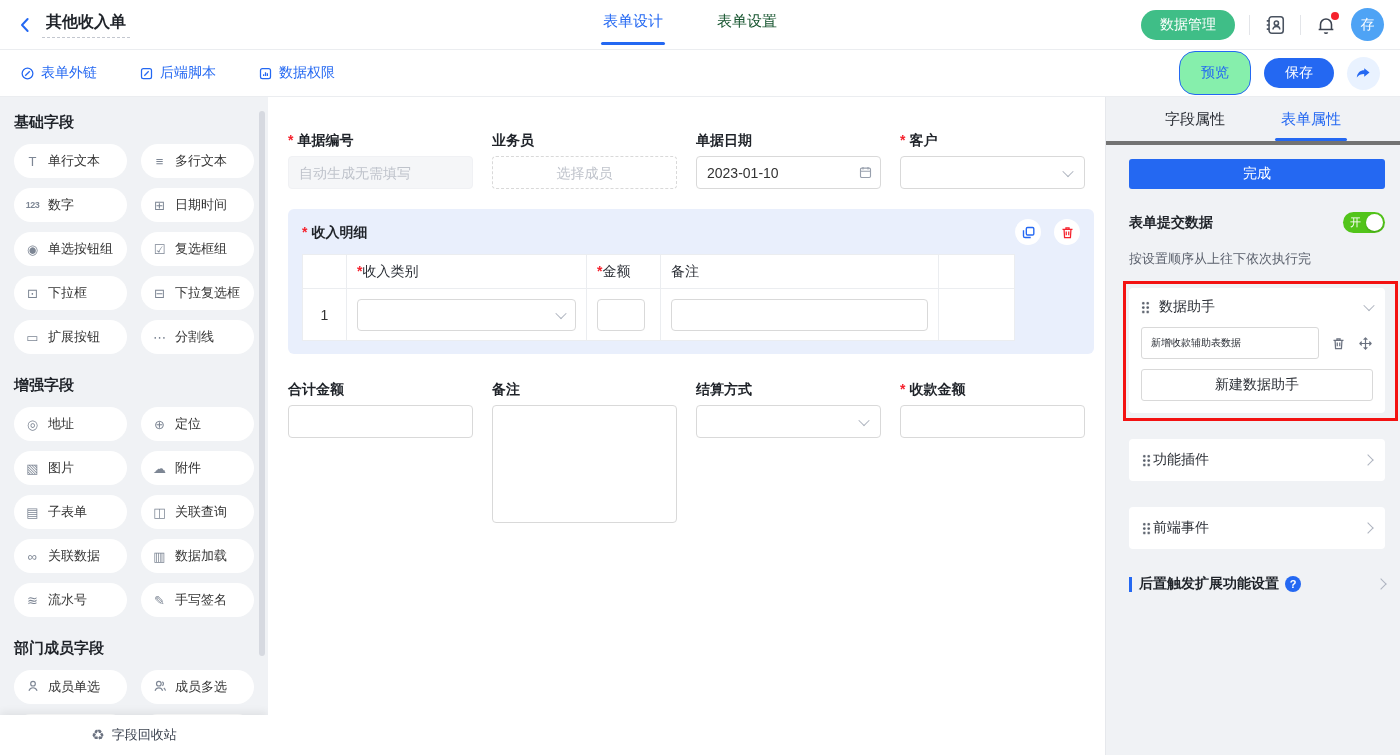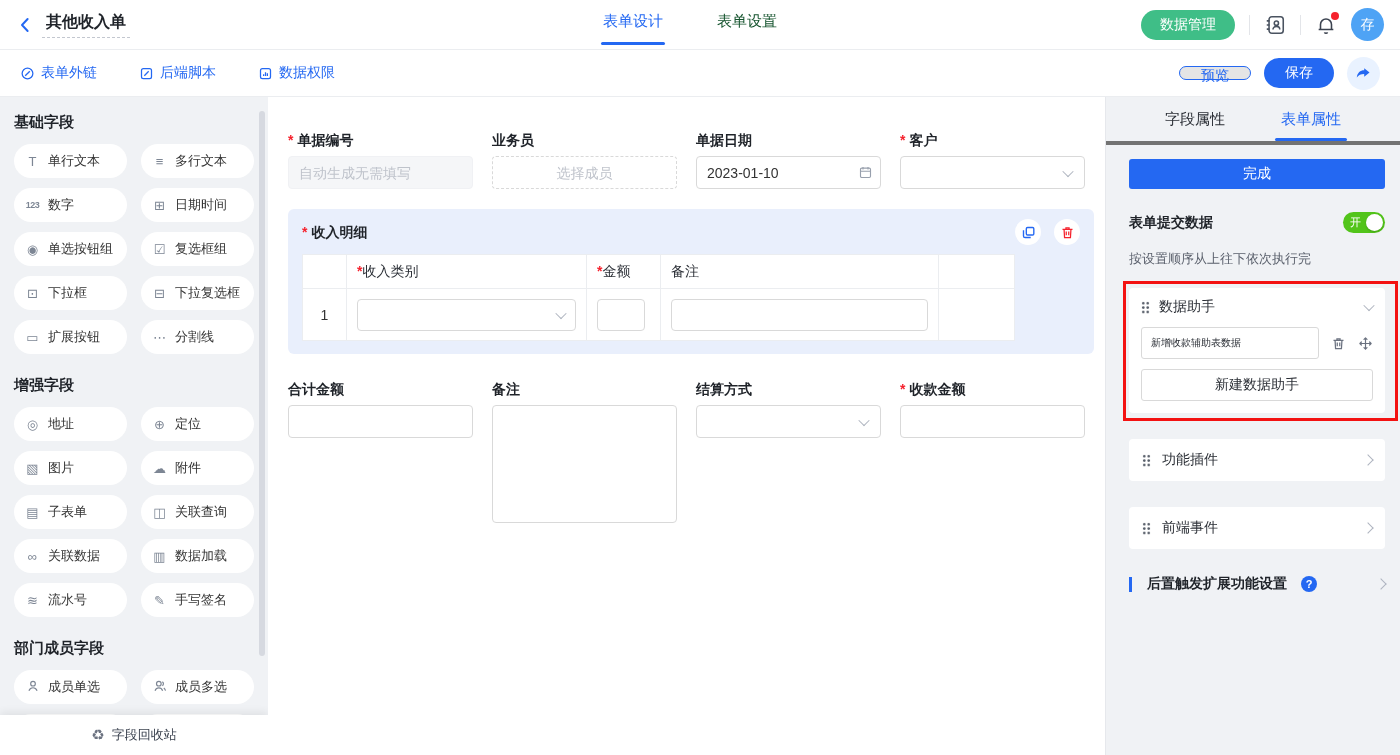--- a/index.html
+++ b/index.html
@@ -18,21 +18,21 @@
   .btn-green { height:30px; padding:0 19px; border:none; border-radius:16px; background:#3fbe87; color:#fff; font-size:14px; cursor:pointer; }
   .hdivider { width:1px; height:20px; background:#e3e5e9; }
   .hicon { position:relative; display:flex; align-items:center; cursor:pointer; }
   .bell-dot { position:absolute; top:-2px; right:-2px; width:8px; height:8px; border-radius:50%; background:#f5222d; }
   .avatar { width:33px; height:33px; border-radius:50%; background:#4ea3f5; color:#fff; display:flex; align-items:center; justify-content:center; font-size:14px; cursor:pointer; }
 
   
   .toolbar { height:47px; display:flex; align-items:center; padding:0 20px; border-bottom:1px solid #ebedf0; background:#fff; }
   .tlink { display:flex; align-items:center; gap:6px; color:#2468f2; font-size:14px; margin-right:42px; cursor:pointer; }
   .toolbar-right { margin-left:auto; display:flex; align-items:center; gap:13px; }
-  .btn-outline { height:14px; padding:0 21px; border:1px solid #2468f2; color:#2468f2; background:#e5e5e5; border-radius:16px; font-size:14px; cursor:pointer; }
+  .btn-outline { height:44px; padding:0 21px; border:1px solid #2468f2; color:#2468f2; background:#86efac; border-radius:16px; font-size:14px; cursor:pointer; }
   .btn-primary { height:30px; padding:0 21px; border:none; background:#2468f2; color:#fff; border-radius:16px; font-size:14px; cursor:pointer; }
   .share-btn { width:33px; height:33px; border-radius:50%; background:#e9f2ff; display:flex; align-items:center; justify-content:center; cursor:pointer; }
 
   
   .main { display:flex; height:658px; }
 
   
   .sidebar { width:268px; background:#f0f2f5; padding:16px 14px 0; position:relative; overflow:hidden; flex:none; }
   .sec-title { font-size:15px; font-weight:700; color:#1f2329; margin-bottom:12px; }
   .sec-title + .pill-grid { margin-bottom:22px; }
@@ -95,24 +95,24 @@
   .card { background:#fff; border-radius:4px; }
   .assist-card { padding:10px 12px 12px; }
   .card-head { display:flex; align-items:center; gap:9px; cursor:pointer; }
   .card-head .title { font-size:14px; color:#2b2f36; }
   .card-head .chev { margin-left:auto; }
   .dots { width:9px; height:13px; flex:none; background-image:radial-gradient(circle,#565d68 1.15px,transparent 1.35px); background-size:4.5px 4.4px; }
   .assist-item { margin-top:11px; display:flex; align-items:center; gap:12px; }
   .abox { flex:1; height:32px; border:1px solid #d9d9d9; border-radius:3px; display:flex; align-items:center; padding:0 9px; font-size:10px; color:#2b2f36; cursor:pointer; }
   .aicon { display:flex; cursor:pointer; }
   .new-btn { margin-top:10px; width:100%; height:32px; background:#fff; border:1px solid #d9d9d9; border-radius:3px; font-size:14px; color:#2b2f36; cursor:pointer; }
-  .fold-card { margin-top:26px; height:42px; display:flex; align-items:center; gap:11px; padding:0 13px; cursor:pointer; }
+  .fold-card { margin-top:26px; height:42px; display:flex; align-items:center; gap:2px; padding:0 13px; cursor:pointer; }
   .fold-card .title { font-size:14px; color:#2b2f36; }
   .fold-card .chev-right { margin-left:auto; }
-  .post-row { margin-top:26px; display:flex; align-items:center;gap:8px; }
+  .post-row { margin-top:26px; display:flex; align-items:center; }
   .blue-bar { width:3px; height:15px; background:#2468f2; margin-right:7px; flex:none; }
   .post-label { font-size:14px; font-weight:700; color:#1f2329; }
   .help-icon { width:16px; height:16px; border-radius:50%; background:#2468f2; color:#fff; font-size:11px; font-weight:700; display:flex; align-items:center; justify-content:center; margin-left:6px; }
   .post-row .chev-right { margin-left:auto; }
 </style>
 </head>
 <body>
 
 <div class="header">
   <span class="back-btn">

